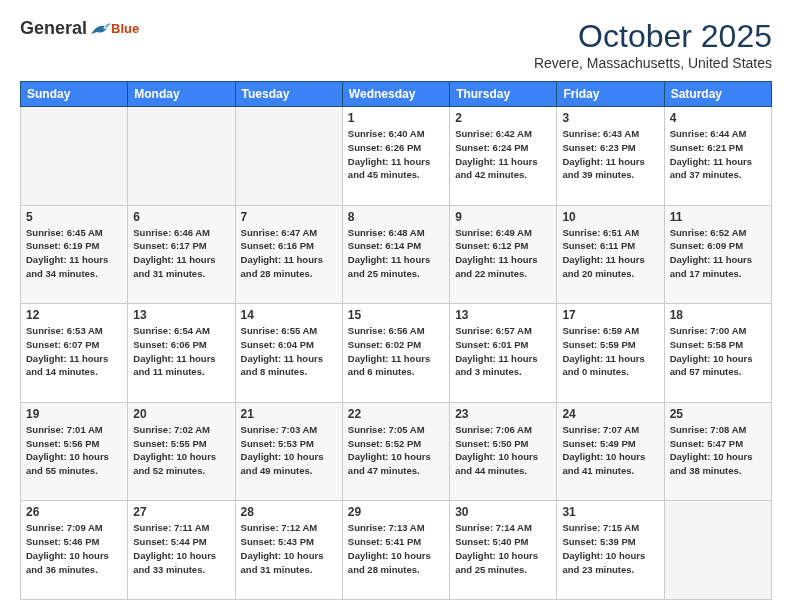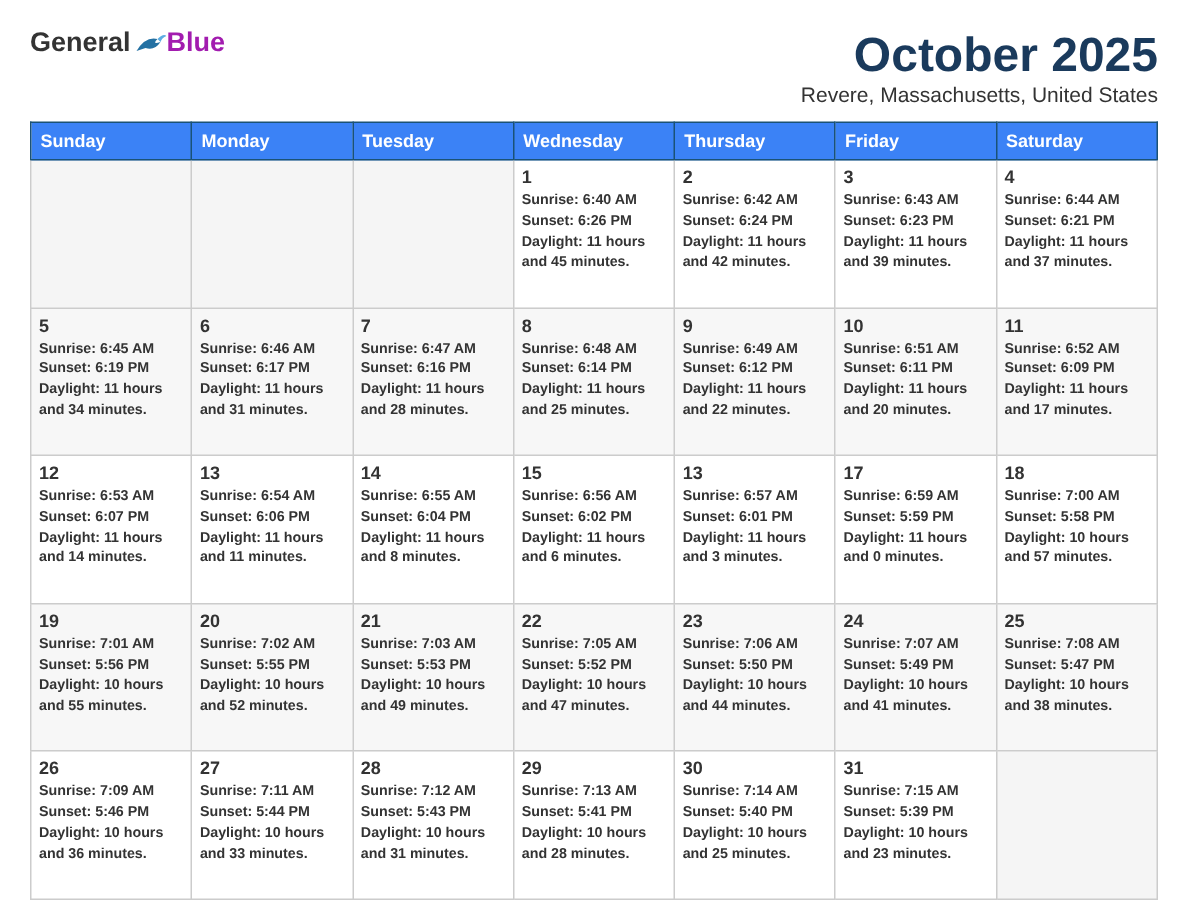--- a/index.html
+++ b/index.html
@@ -31,36 +31,36 @@
     .logo-text {
       display: flex;
       align-items: center;
     }
     .logo-general {
       font-size: 18px;
       font-weight: bold;
       color: #333;
     }
     .logo-blue {
-      font-size: 18px;
+      font-size: 13px;
       font-weight: bold;
-      color: #a21caf;
+      color: #c2410c;
     }
     .logo-bird {
       width: 22px;
       height: 18px;
       margin-left: 2px;
     }
     .title-block {
       text-align: right;
     }
     .month-title {
       font-size: 32px;
       color: #1a3a5c;
-      font-weight: bold;
+      font-weight: normal;
     }
     .location-title {
       font-size: 14px;
       color: #333;
     }
     .calendar {
       flex: 1;
       border: 1px solid #bbb;
       border-collapse: collapse;
       width: 100%;

